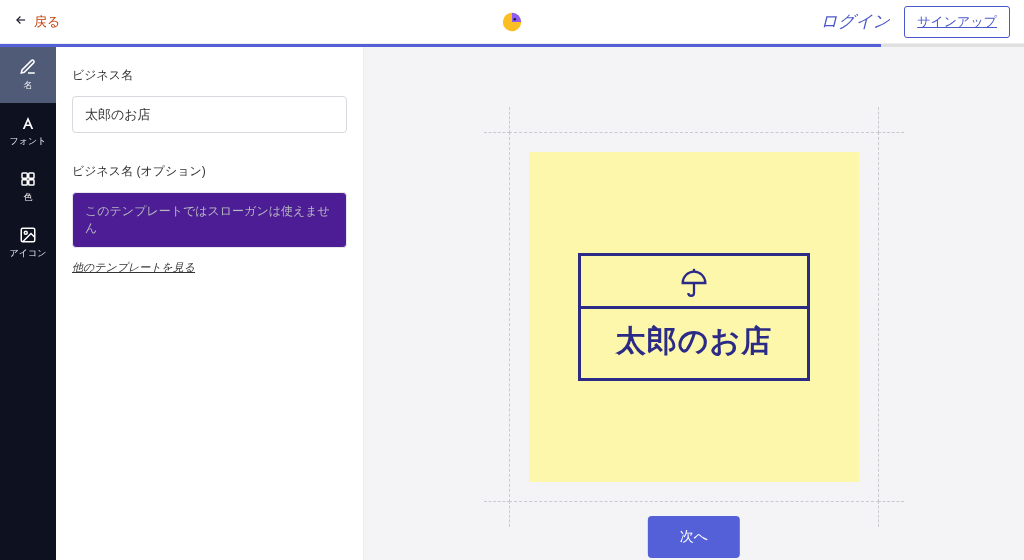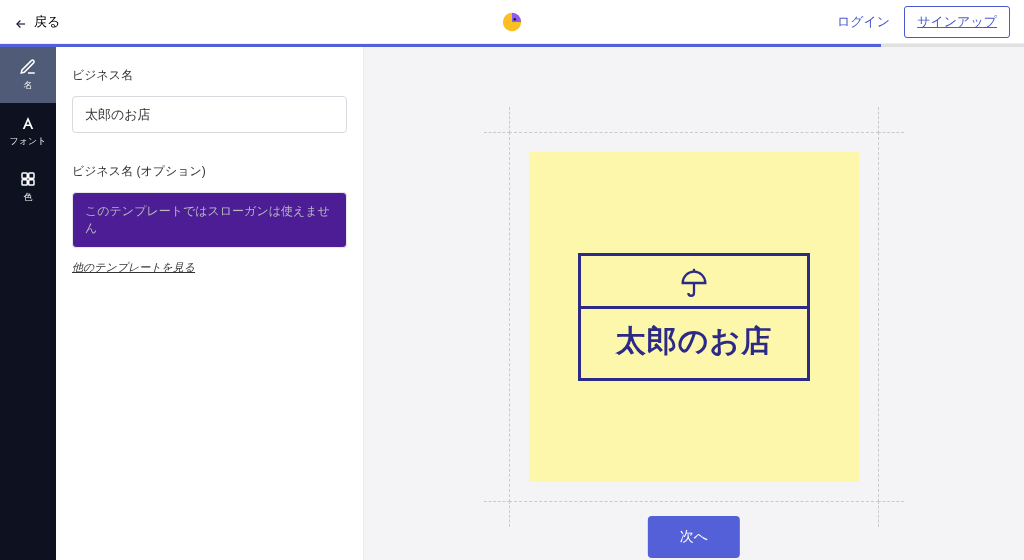--- a/index.html
+++ b/index.html
@@ -7,28 +7,28 @@
   .header {
     height: 44px;
     display: flex;
     align-items: center;
     justify-content: space-between;
     padding: 0 14px;
     border-bottom: 1px solid #eee;
     position: relative;
   }
   .back {
-    display: flex; align-items: flex-end; gap: 6px; font-size: 13px; color: #000000; cursor: pointer;
+    display: flex; align-items: flex-start; gap: 6px; font-size: 13px; color: #c2410c; cursor: pointer;
   }
   .logo {
     position: absolute; left: 50%; top: 50%; transform: translate(-50%, -50%);
     width: 22px; height: 22px;
   }
   .header-right { display: flex; align-items: center; gap: 14px; }
-  .login { color: #4a58c9; font-size: 13px; cursor: pointer; }
+  .login { color: #4a58c9; font-size: 17px; cursor: pointer; font-style: italic; }
   .signup {
     color: #4a58c9; font-size: 13px; border: 1px solid #4a58c9; padding: 6px 12px; border-radius: 3px; cursor: pointer; background: #fff; text-decoration: underline;
   }
   .progress { height: 3px; background: #e0e0e0; }
   .progress-bar { height: 100%; background: #5460d8; width: 86%; }
 
   .body { display: flex; height: calc(100% - 47px); }
 
   .sidebar {
     width: 56px; background: #0e1120; display: flex; flex-direction: column;
@@ -129,20 +129,28 @@
     </div>
     <div class="side-item">
       <svg viewBox="0 0 24 24" fill="none" stroke="#fff" stroke-width="2">
           <rect x="4" y="4" width="7" height="7" rx="1"></rect>
           <rect x="13" y="4" width="7" height="7" rx="1"></rect>
           <rect x="4" y="13" width="7" height="7" rx="1"></rect>
           <rect x="13" y="13" width="7" height="7" rx="1"></rect>
         </svg>
       <span>色</span>
     </div>
+    <div class="side-item">
+      <svg viewBox="0 0 24 24" fill="none" stroke="#fff" stroke-width="2">
+          <rect x="3" y="3" width="18" height="18" rx="2"></rect>
+          <circle cx="9" cy="9" r="2"></circle>
+          <path d="M21 15l-5-5L5 21"></path>
+        </svg>
+      <span>アイコン</span>
+    </div>
   </div>
 
   <div class="panel">
     <div class="field-label">ビジネス名</div>
     <input class="text-input" value="太郎のお店" style="">
     <div class="spacer"></div>
     <div class="field-label">ビジネス名 (オプション)</div>
     <div class="disabled-input">このテンプレートではスローガンは使えません</div>
     <a class="link">他のテンプレートを見る</a>
   </div>

